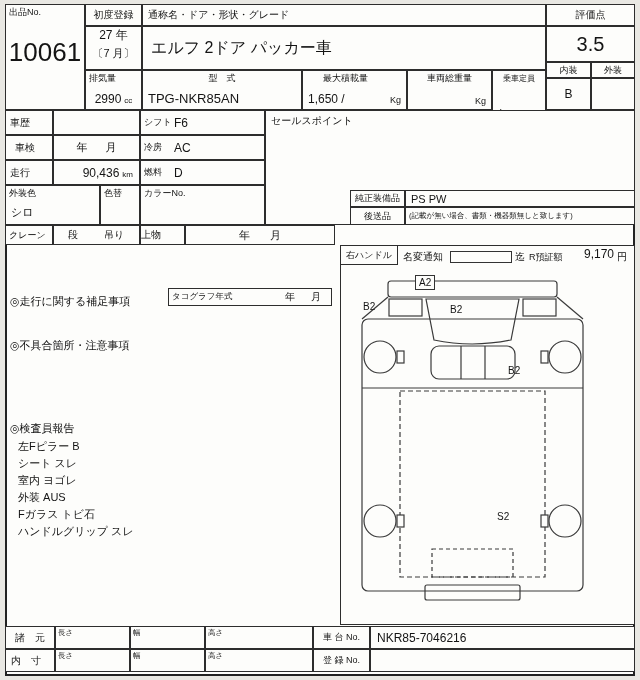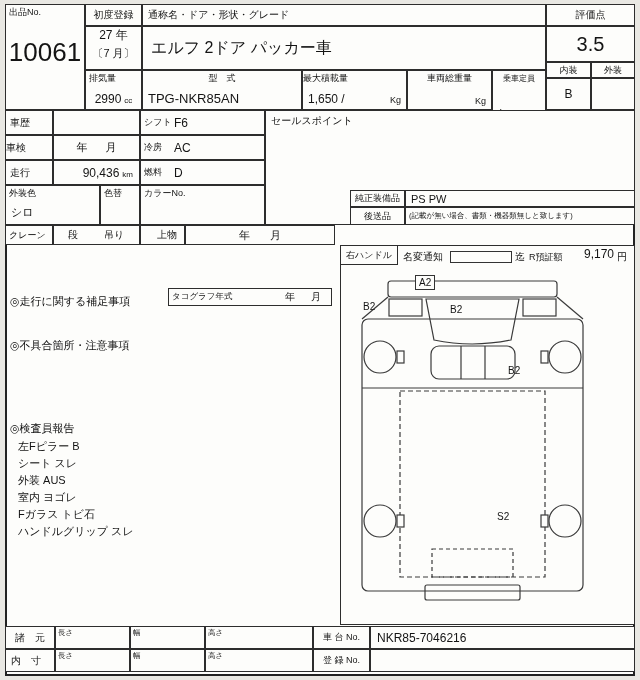--- a/index.html
+++ b/index.html
@@ -56,21 +56,21 @@
       <span class="unit">cc</span>
     </div>
   </div>
 
   <div class="cell" style="left:142px;top:70px;width:160px;height:40px">
     <div class="abs lab" style="left:0;right:0;top:1px;text-align:center">型　式</div>
     <div class="abs" style="left:5px;bottom:3px;font-size:13px">TPG-NKR85AN</div>
   </div>
 
   <div class="cell" style="left:302px;top:70px;width:105px;height:40px">
-    <div class="abs lab" style="left:0;right:18px;top:1px;">最大積載量</div>
+    <div class="abs lab" style="left:0;right:18px;top:1px;text-align:center">最大積載量</div>
     <div class="abs" style="left:5px;right:5px;bottom:3px;display:flex;justify-content:space-between;align-items:baseline">
       <span class="val">1,650 /</span>
       <span class="lab">Kg</span>
     </div>
   </div>
 
   <div class="cell" style="left:407px;top:70px;width:85px;height:40px">
     <div class="abs lab" style="left:0;right:0;top:1px;text-align:center">車両総重量</div>
     <div class="abs" style="left:5px;right:5px;bottom:3px;display:flex;justify-content:space-between;align-items:baseline">
       <span class="val"></span>
@@ -86,21 +86,21 @@
     </div>
   </div>
 
   <div class="cell vctr lab10" style="left:5px;top:110px;width:48px;height:25px;padding-left:4px">車歴</div>
   <div class="cell" style="left:53px;top:110px;width:87px;height:25px"></div>
   <div class="cell vctr" style="left:140px;top:110px;width:125px;height:25px">
     <span class="lab" style="padding-left:3px;width:30px">シフト</span>
     <span class="val">F6</span>
   </div>
 
-  <div class="cell vctr lab10" style="left:5px;top:135px;width:48px;height:25px;padding-left:0">車検</div>
+  <div class="cell vctr lab10" style="left:5px;top:135px;width:48px;height:25px;padding-left:9px">車検</div>
   <div class="cell ctr" style="left:53px;top:135px;width:87px;height:25px;gap:18px;font-size:11px">
     <span>年</span>
     <span>月</span>
   </div>
   <div class="cell vctr" style="left:140px;top:135px;width:125px;height:25px">
     <span class="lab" style="padding-left:3px;width:30px">冷房</span>
     <span class="val">AC</span>
   </div>
 
   <div class="cell vctr lab10" style="left:5px;top:160px;width:48px;height:25px;padding-left:4px">走行</div>
@@ -133,41 +133,41 @@
   <div class="cell ctr lab" style="left:350px;top:190px;width:55px;height:17px">純正装備品</div>
   <div class="cell vctr" style="left:405px;top:190px;width:230px;height:17px;padding-left:5px;font-size:11px">PS PW</div>
   <div class="cell ctr lab" style="left:350px;top:207px;width:55px;height:18px">後送品</div>
   <div class="cell vctr" style="left:405px;top:207px;width:230px;height:18px;padding-left:3px;font-size:7.5px">(記載が無い場合、書類・機器類無しと致します)</div>
 
   <div class="cell vctr lab" style="left:5px;top:225px;width:48px;height:20px;padding-left:3px">クレーン</div>
   <div class="cell vctr" style="left:53px;top:225px;width:87px;height:20px;padding-left:14px;gap:26px;font-size:10px">
     <span>段</span>
     <span>吊り</span>
   </div>
-  <div class="cell vctr lab10" style="left:140px;top:225px;width:45px;height:20px;padding-left:16px">上物</div>
+  <div class="cell vctr lab10" style="left:140px;top:225px;width:45px;height:20px;padding-left:0">上物</div>
   <div class="cell ctr" style="left:185px;top:225px;width:150px;height:20px;gap:20px;font-size:11px">
     <span>年</span>
     <span>月</span>
   </div>
 
   <div class="abs head" style="left:10px;top:294px">◎走行に関する補足事項</div>
   <div class="cell vctr" style="left:168px;top:288px;width:164px;height:18px">
     <span style="font-size:8.5px;padding-left:3px">タコグラフ年式</span>
     <span style="margin-left:auto;font-size:10px">年</span>
     <span style="margin-left:16px;margin-right:10px;font-size:10px">月</span>
   </div>
 
   <div class="abs head" style="left:10px;top:338px">◎不具合箇所・注意事項</div>
   <div class="abs head" style="left:10px;top:421px">◎検査員報告</div>
 
   <div class="abs" style="left:18px;top:439px">
     <div class="insp-line">左Fピラー B</div>
     <div class="insp-line">シート スレ</div>
+    <div class="insp-line">室内 ヨゴレ</div>
     <div class="insp-line">外装 AUS</div>
-    <div class="insp-line">室内 ヨゴレ</div>
     <div class="insp-line">Fガラス トビ石</div>
     <div class="insp-line">ハンドルグリップ スレ</div>
   </div>
 
   <div class="abs" style="left:340px;top:245px;width:295px;height:380px;border:1.5px solid #2d2d2d;background:#fdfdfb"></div>
   <div class="cell ctr lab" style="left:340px;top:245px;width:58px;height:20px">右ハンドル</div>
   <span class="abs lab10" style="left:403px;top:250px">名変通知</span>
   <div class="abs" style="left:450px;top:251px;width:62px;height:12px;border:1px solid #333;background:#fdfdfb"></div>
   <span class="abs lab10" style="left:515px;top:250px">迄</span>
   <span class="abs lab" style="left:529px;top:251px">R預証額</span>

